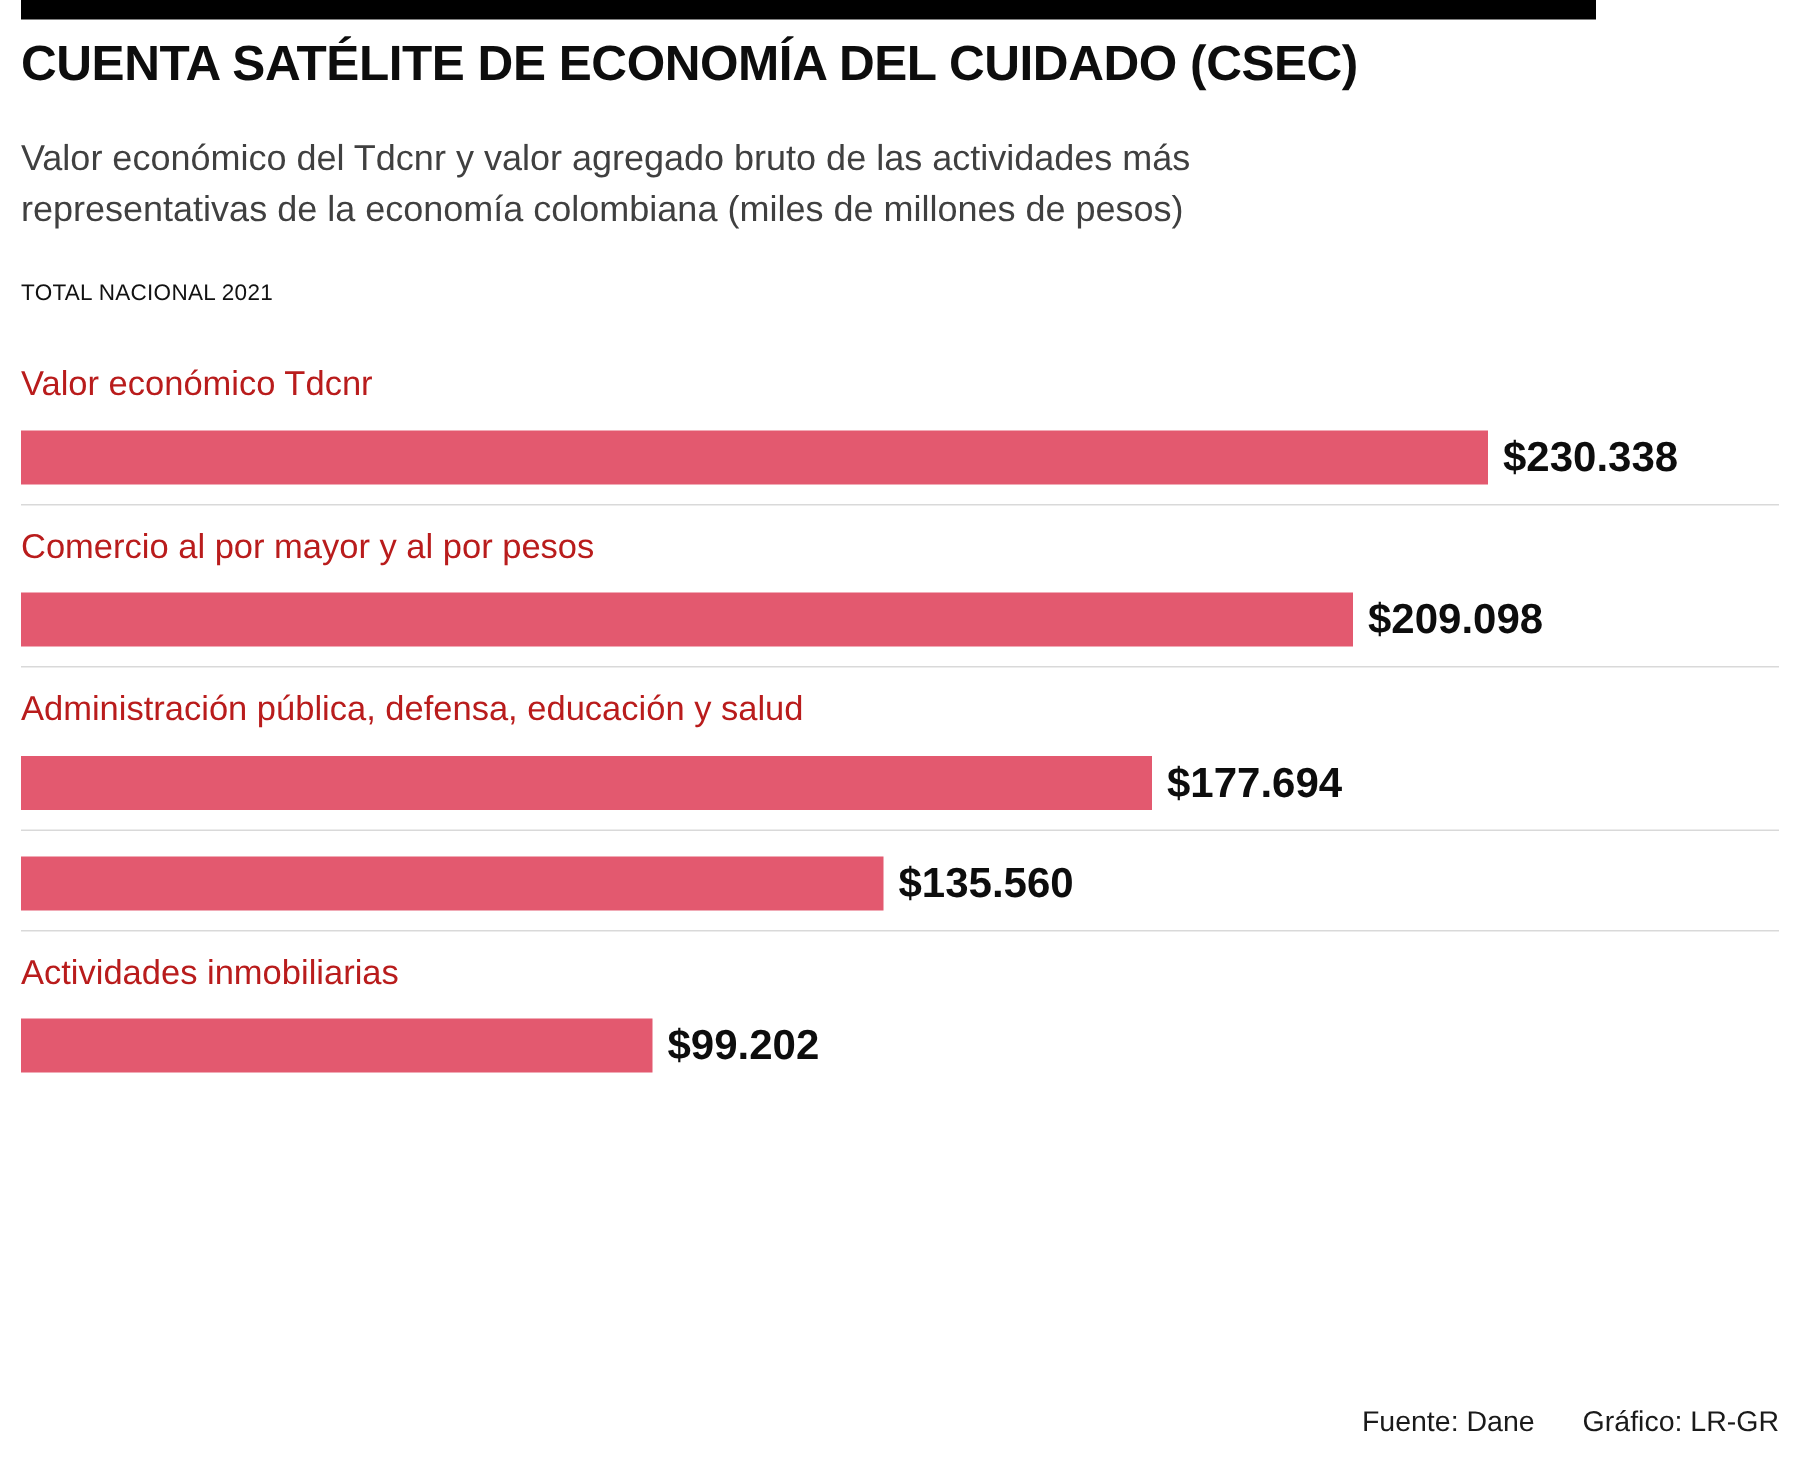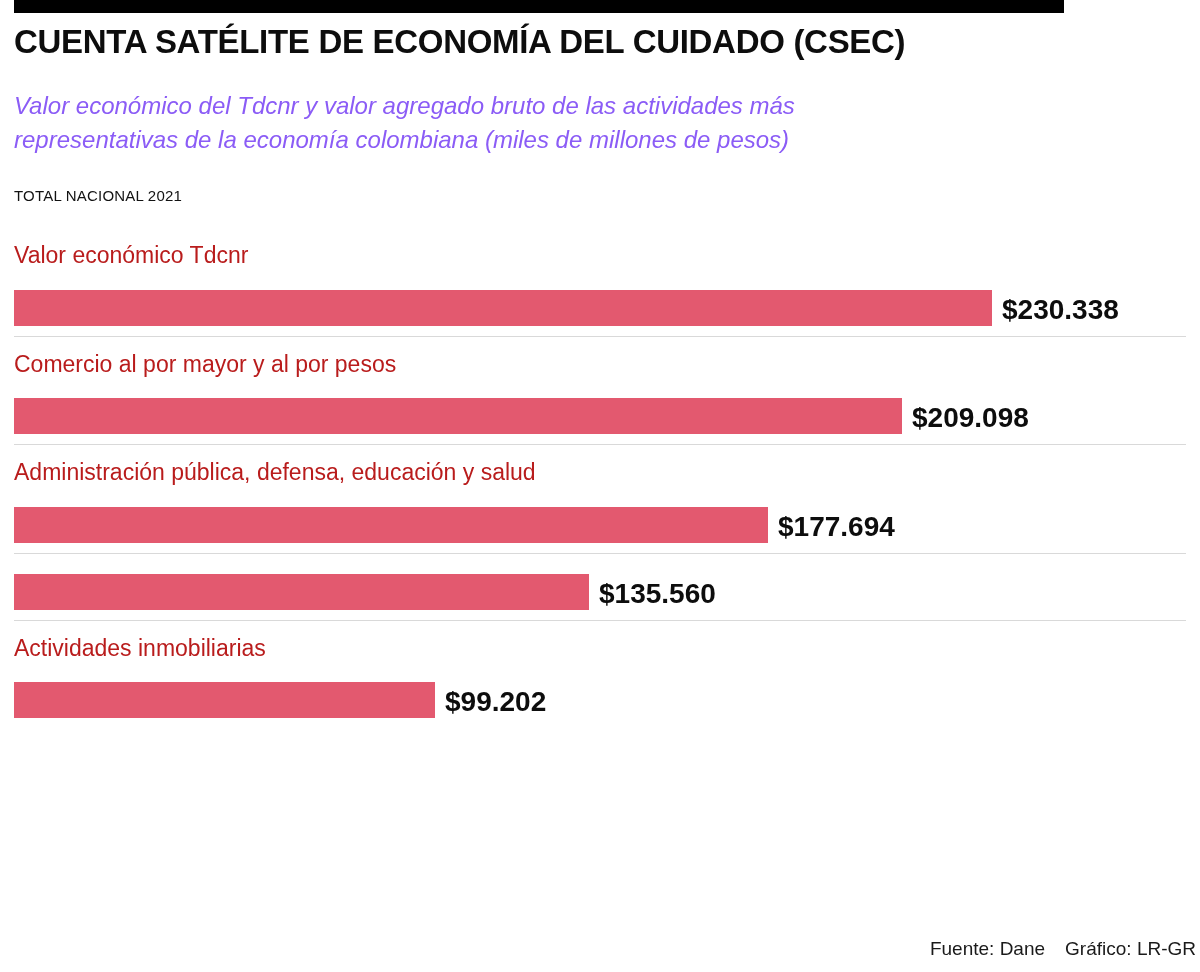--- a/index.html
+++ b/index.html
@@ -32,23 +32,22 @@
     font-weight: bold;
     letter-spacing: -0.3px;
     line-height: 1.15;
     margin: 6px 0 0 0;
     color: #0d0d0d;
   }
   .subtitle {
     font-size: 24px;
     line-height: 1.42;
     margin: 28px 0 0 0;
-    color: #8b5cf6;
+    color: #404040;
     max-width: 900px;
-    font-style: italic;
   }
   .section-label {
     font-size: 15px;
     margin: 30px 0 0 0;
     color: #121212;
     letter-spacing: 0.2px;
   }
   .chart {
     margin-top: 24px;
   }
@@ -62,42 +61,42 @@
   }
   .bar-label {
     font-size: 23px;
     color: #b91c1c;
     line-height: 1.2;
     margin-bottom: 14px;
     white-space: nowrap;
   }
   .bar-line {
     display: flex;
-    align-items: flex-end;
+    align-items: center;
     height: 42px;
   }
   .bar {
     height: 36px;
     background: #e3596f;
   }
   .bar-value {
     font-size: 28px;
     font-weight: bold;
     color: #0d0d0d;
     margin-left: 10px;
     white-space: nowrap;
   }
   .footer {
     position: absolute;
-    right: 4px;
+    right: 14px;
     bottom: 12px;
     font-size: 19px;
     color: #1a1a1a;
     display: flex;
-    gap: 20px;
+    gap: 32px;
   }
 </style>
 </head>
 <body>
 
 <div class="page">
 
   <div class="top-rule"></div>
 
   <h1 class="title">CUENTA SATÉLITE DE ECONOMÍA DEL CUIDADO (CSEC)</h1>

